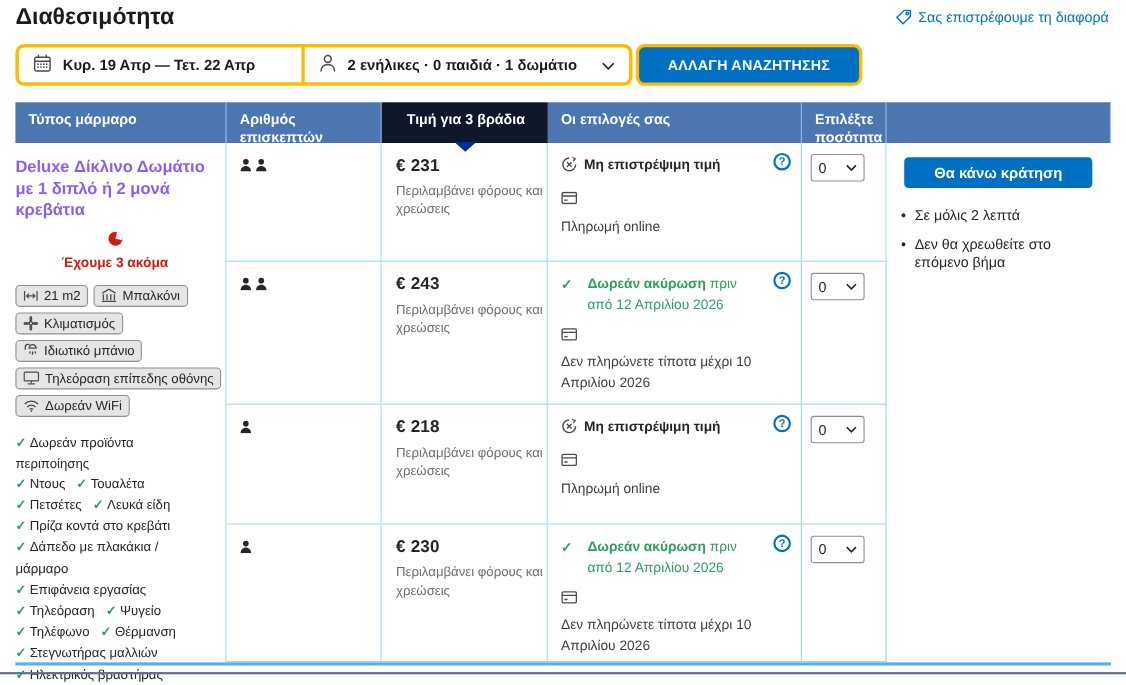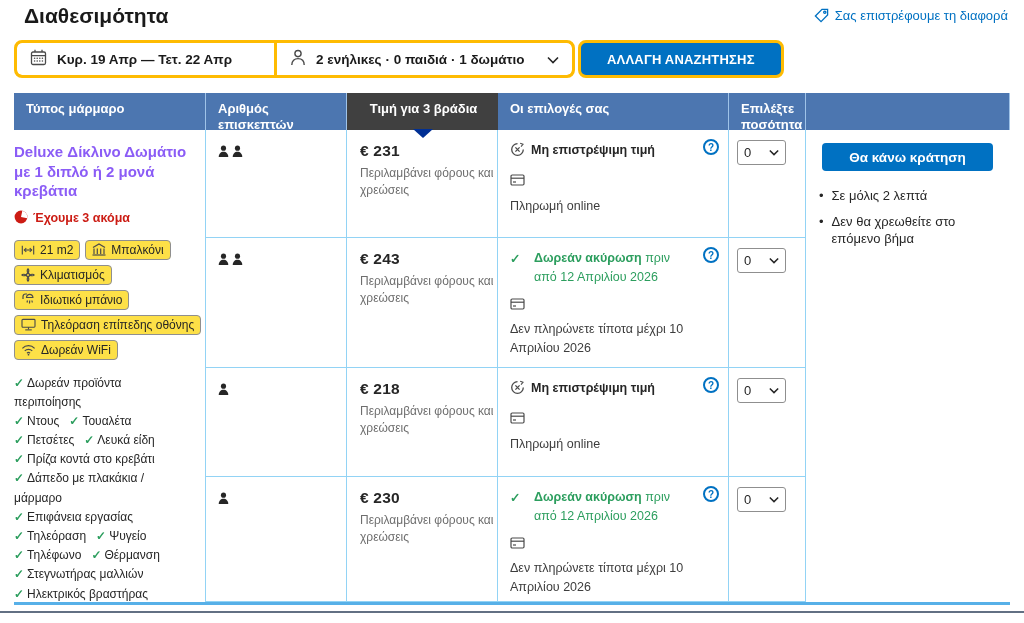--- a/index.html
+++ b/index.html
@@ -1,21 +1,21 @@
 <!DOCTYPE html>
 <html><head>
 <meta charset="utf-8">
 <style>
   * { margin:0; padding:0; box-sizing:border-box; }
   html,body { background:#fff; }
   body { font-family:"Liberation Sans", sans-serif; color:#262626; }
   .canvas { position:relative; width:1024px; height:623px; background:#fff; overflow:hidden; }
 
   
-  .page-title { position:absolute; left:24px; top:4px; font-size:21px; font-weight:bold; color:#1a1a1a; }
+  .page-title { position:absolute; left:14px; top:4px; font-size:21px; font-weight:bold; color:#1a1a1a; }
   .refund-link { position:absolute; right:16px; top:8px; display:flex; align-items:flex-end; gap:6px;
                  color:#0071c2; font-size:13px; cursor:pointer; }
   .refund-link svg { display:block; }
 
   .search-wrap { position:absolute; left:14px; top:40px; display:flex; align-items:center; }
   .search-box { display:flex; background:#febb02; border:3px solid #febb02; border-radius:8px; overflow:hidden; gap:3px; }
   .search-field { background:#fff; display:flex; align-items:center; gap:10px; padding:0 13px;
                   font-size:13.5px; font-weight:600; color:#1a1a1a; height:32px; cursor:pointer; }
   .field-dates { width:257px; }
   .field-occ { width:295px; }
@@ -26,35 +26,35 @@
 
   
   .avail-table { position:absolute; left:14px; top:93px; width:996px;
     display:grid;
     grid-template-columns:192px 141px 151px 231px 77px 204px;
     grid-template-rows:37px 108px 130px 109px 125px;
     border-bottom:3px solid #57b0e8; }
   .hcell { background:#4c76b0; color:#fff; font-size:13px; font-weight:bold;
            padding:8px 10px 0 12px; border-right:1px solid #9fc3e8; line-height:1.25; }
   .hcell:last-child { border-right:none; }
-  .hcell-price { background:#404040; position:relative; border-right:none; }
+  .hcell-price { background:#0f172a; position:relative; border-right:none; }
   .hcell-price::after { content:""; position:absolute; left:50%; bottom:-8px; transform:translateX(-50%);
            border-left:10px solid transparent; border-right:10px solid transparent; border-top:9px solid #002f94; z-index:3; }
   .bcell { border-right:1px solid #92d3f5; border-bottom:1px solid #92d3f5; background:#fff; position:relative; }
   .room-cell { grid-column:1; grid-row:2/6; padding:12px 10px 8px 0; border-bottom:none; }
   .reserve-cell { grid-column:6; grid-row:2/6; border-right:none; border-bottom:none; padding:13px 8px 0 13px; }
 
   .room-link { color:#8b5cf6; font-size:15px; font-weight:bold; 
                line-height:1.3; display:inline-block; width:175px; cursor:pointer; }
   .scarcity { margin-top:9px; display:flex; align-items:center; gap:5px; color:#cc1c14;
-              font-size:12.5px; font-weight:bold; }
+              font-size:12.5px; font-weight:bold;flex-direction:column; }
   .bed-line { margin-top:15px; display:flex; align-items:center; gap:6px; font-size:13px; color:#262626; }
   .chips { margin-top:13px; display:flex; flex-wrap:wrap; gap:5px; width:192px; }
   .chip { display:inline-flex; align-items:center; gap:5px; border:1px solid #8f8f8f; border-radius:4px;
-          padding:2px 6px; font-size:12px; color:#262626; background:#fde047; }
+          padding:2px 6px; font-size:12px; color:#262626; background:#e5e5e5; }
   .chip svg { display:block; }
   .facilities { margin-top:14px; }
   .fac-line { font-size:12px; color:#262626; line-height:1.6; }
   .fac-item { margin-right:10px; }
   .ck { color:#2c9e5e; font-weight:bold; margin-right:3px; }
 
   .guests-cell { padding:13px 10px 0 12px; display:flex; gap:3px; align-items:flex-start; }
   .price-cell { padding:12px 12px 0 13px; }
   .price-val { font-size:15.5px; font-weight:bold; color:#262626; letter-spacing:.2px; }
   .price-note { margin-top:5px; font-size:12px; color:#6e6e6e; line-height:1.45; width:135px; }

